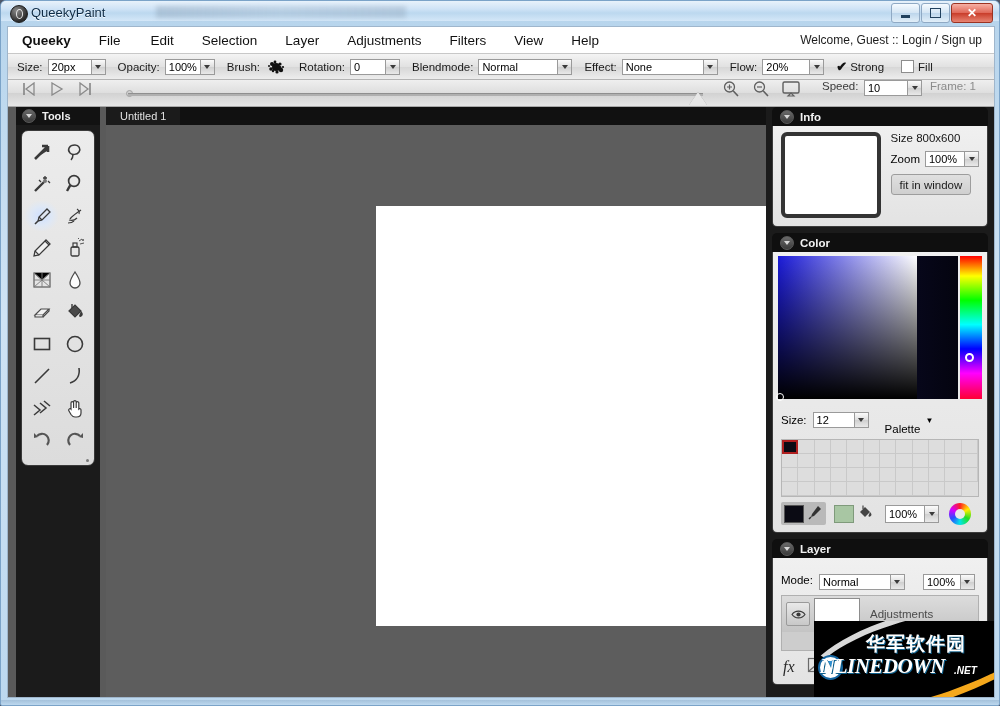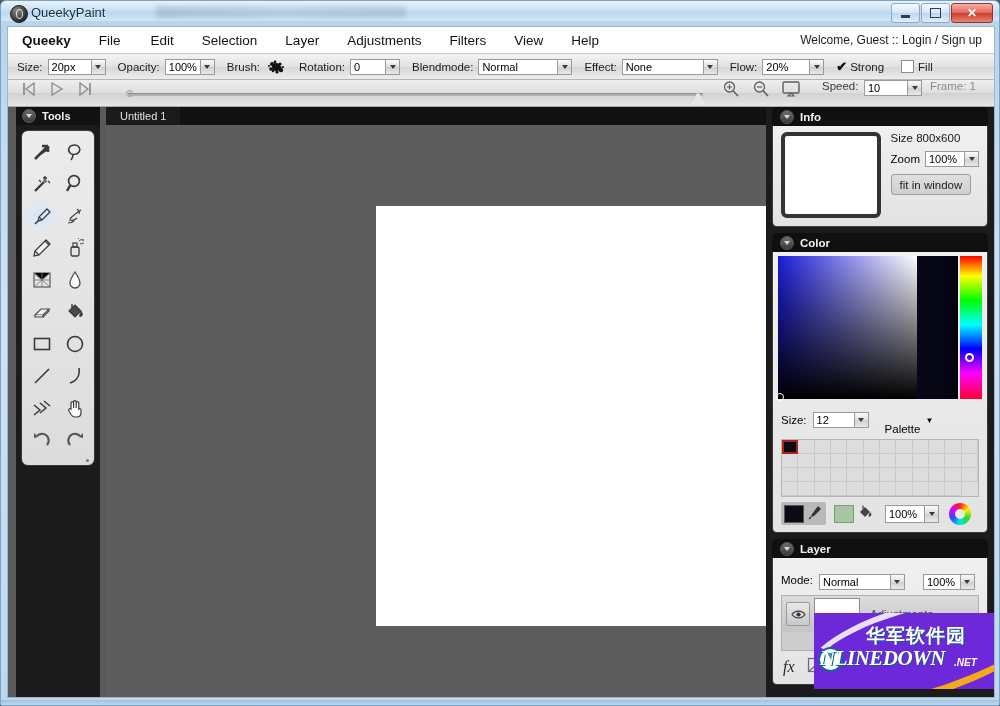--- a/index.html
+++ b/index.html
@@ -271,22 +271,22 @@
     background:linear-gradient(to bottom,#e9e9e9,#c8c8c8);
     display:flex;align-items:center;justify-content:center;
   }
   .layer-thumb{width:44px;height:30px;background:#fff;border:1px solid #8d8d8d;margin-left:4px;}
   .layer-name{margin-left:10px;font-size:11.5px;color:#4a4a4a;}
   .layer-foot{display:flex;align-items:center;padding:6px 8px 8px 10px;gap:12px;}
   .fx{font-family:"Liberation Serif", serif;font-style:italic;font-size:16px;color:#2a2a2a;}
 
   
   .watermark{
-    position:absolute;right:0;bottom:8px;width:180px;height:76px;
-    background:#6d28d9;overflow:hidden;
+    position:absolute;right:0;bottom:0;width:180px;height:76px;
+    background:#000000;overflow:hidden;
   }
   .wm-swoosh{
     position:absolute;left:-30px;top:6px;width:250px;height:66px;
     border:7px solid #f5a81c;border-radius:50%;
     transform:rotate(-16deg);
     border-right-color:transparent;border-top-color:transparent;
   }
   .wm-swoosh2{
     position:absolute;left:-10px;top:-10px;width:230px;height:72px;
     border:6px solid #ffffff;border-radius:50%;

